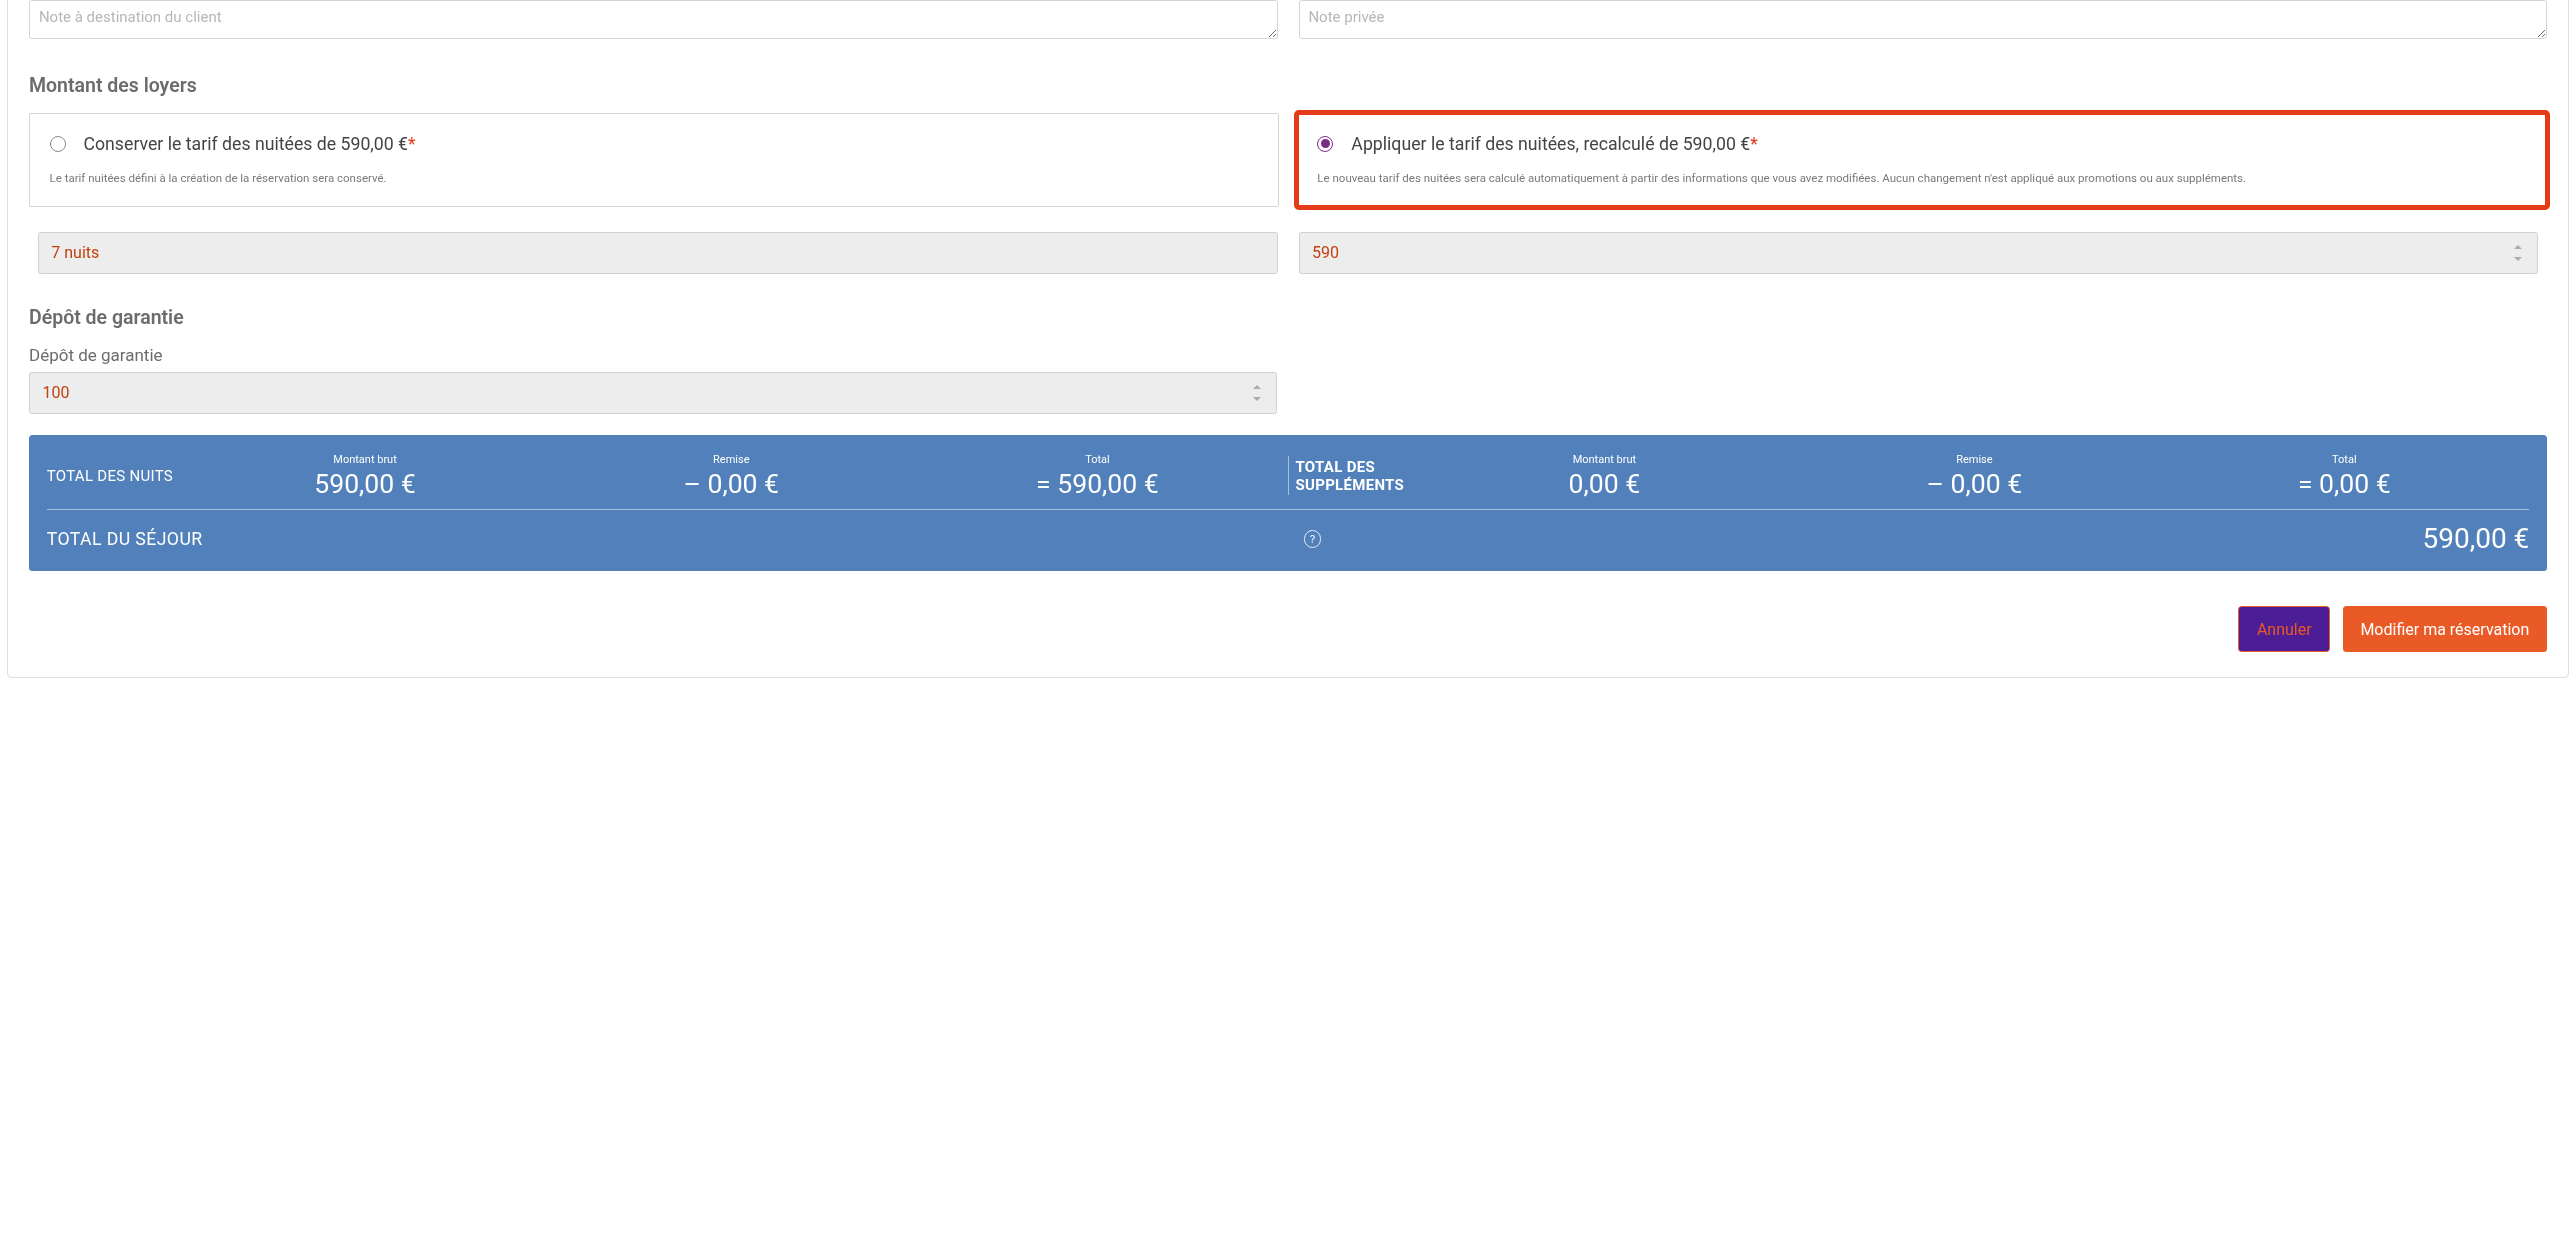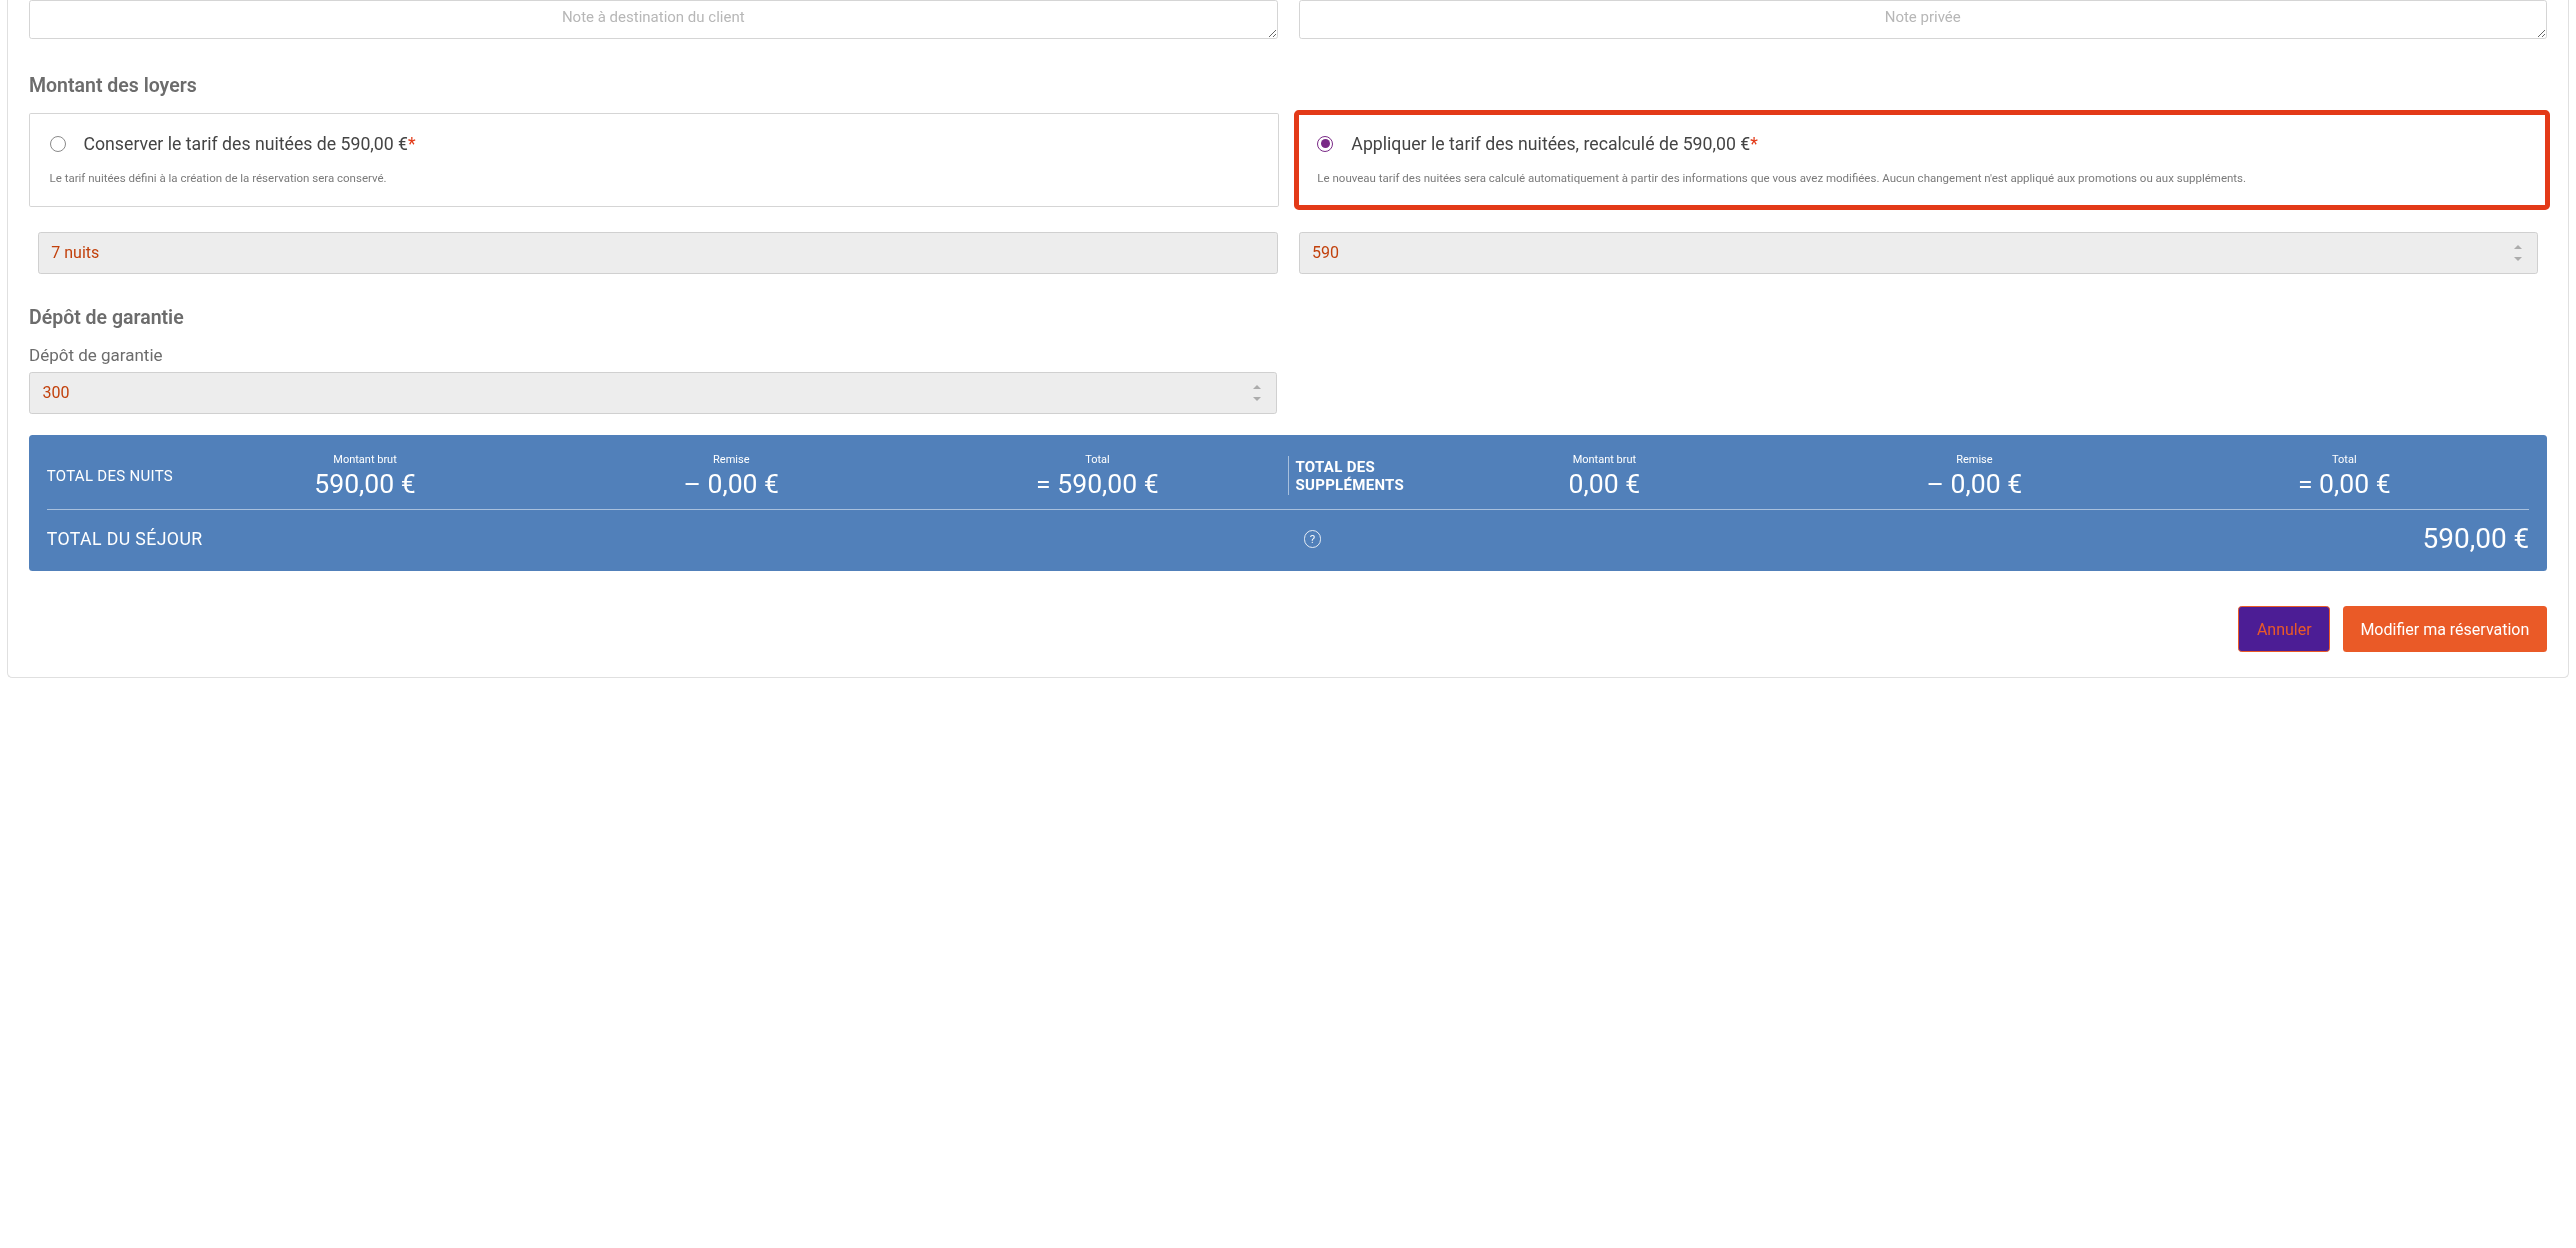--- a/index.html
+++ b/index.html
@@ -21,21 +21,20 @@
   textarea.note {
     width: 100%;
     height: 39px;
     resize: both;
     border: 0.9px solid #d5d5d5;
     border-radius: 2.7px;
     padding: 7px 8.9px;
     font-size: 15px;
     color: #999;
     font-family: inherit;
-    text-align: center;
   }
   textarea.note::placeholder { color: #b7b7b7; }
   h2.section-title {
     color: #6c6c6c;
     font-weight: 600;
     font-size: 19.5px;
     margin: 32px 0 16px 0;
   }
   .options-row { display: flex; gap: 17.7px; align-items: stretch; }
   .option-box {
@@ -230,21 +229,21 @@
         <span>590</span>
         <span class="stepper-icon"></span>
       </div>
     </div>
   </div>
 
   <h2 class="section-title">Dépôt de garantie</h2>
   <div class="deposit-label">Dépôt de garantie</div>
   <div class="half">
     <div class="field-select">
-      <span>300</span>
+      <span>100</span>
       <span class="stepper-icon"></span>
     </div>
   </div>
 
   <div class="totals">
     <div class="totals-top">
       <div class="totals-group">
         <div class="group-title">TOTAL DES NUITS</div>
         <div class="metric">
           <div class="metric-label">Montant brut</div>

